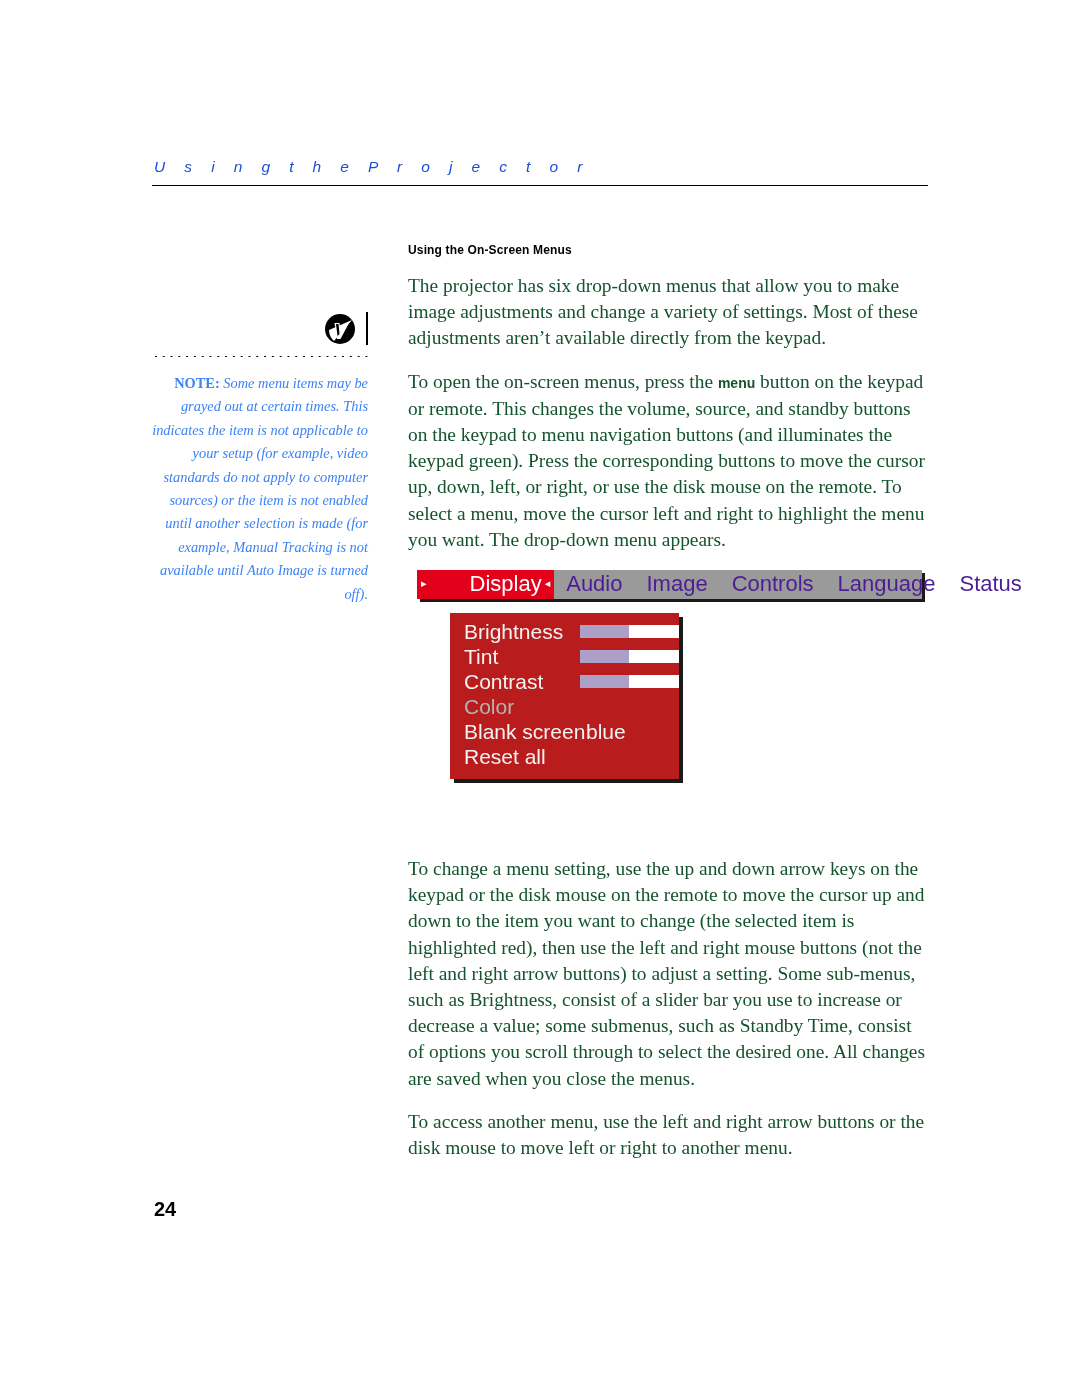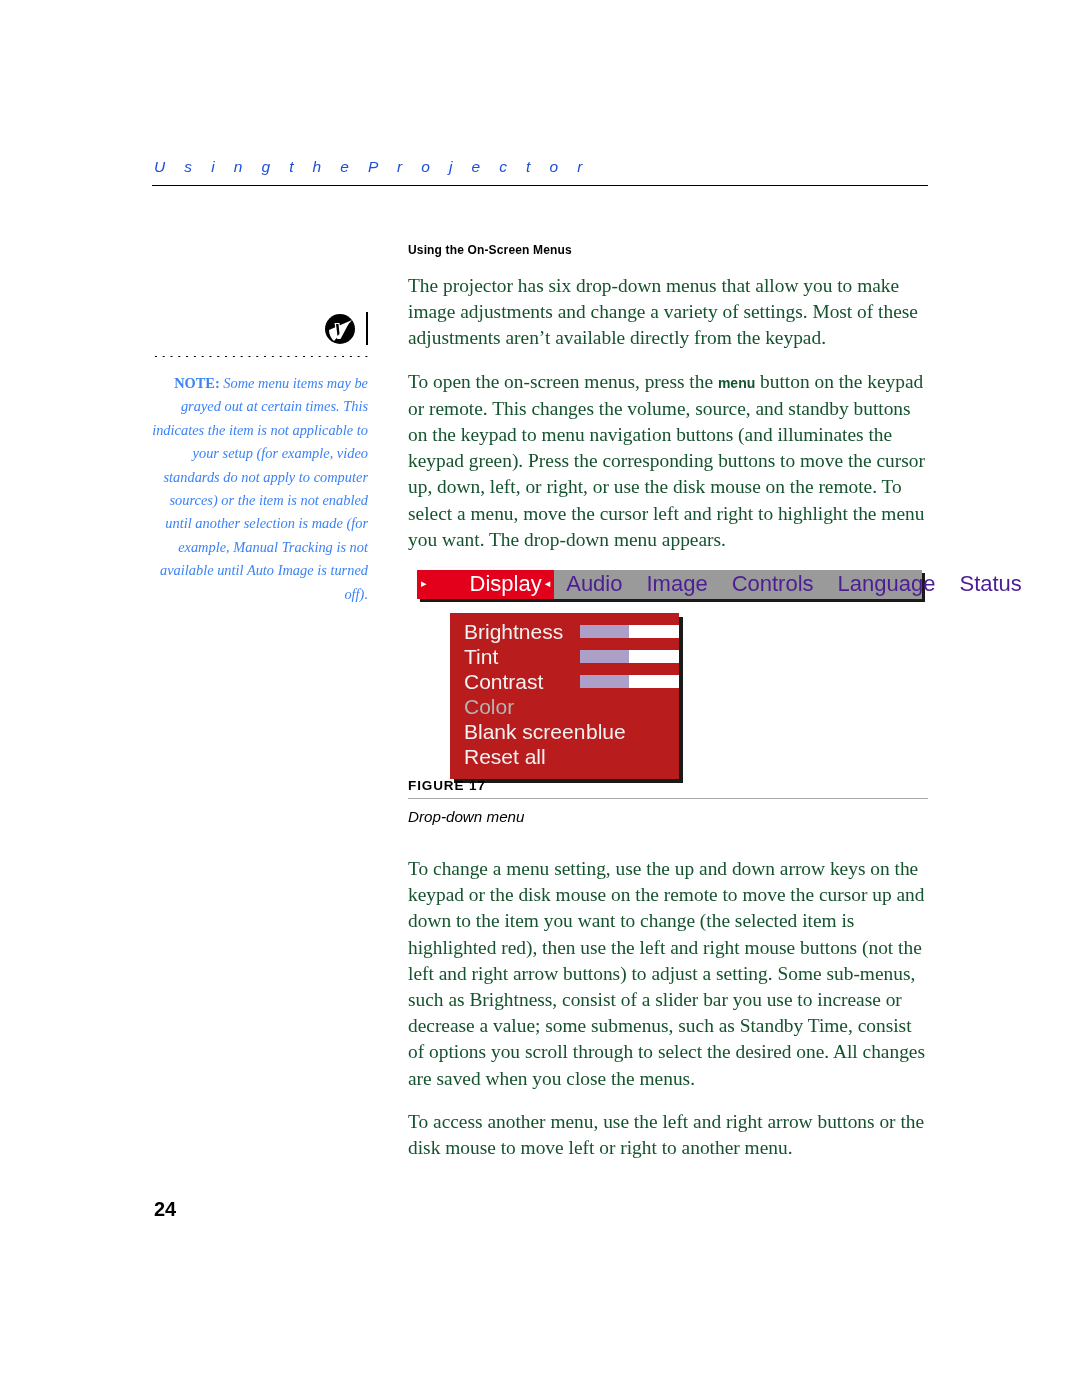--- a/index.html
+++ b/index.html
@@ -337,25 +337,20 @@
           <span class="row-value">blue</span>
         </div>
 
         <div class="osd-row">
           <span class="row-label">Reset all</span>
         </div>
 
       </div>
     </div>
 
-    <div id="fig-caption">
-      <div class="fig-label">FIGURE 17</div>
-      <div class="fig-rule"></div>
-      <div class="fig-desc">Drop-down menu</div>
-    </div>
 
   </div>
 
   <p class="body-par" style="margin-top:86px;">To change a menu setting, use the up and down arrow keys on the keypad or the disk mouse on the remote to move the cursor up and down to the item you want to change (the selected item is highlighted red), then use the left and right mouse buttons (not the left and right arrow buttons) to adjust a setting. Some sub-menus, such as Brightness, consist of a slider bar you use to increase or decrease a value; some submenus, such as Standby Time, consist of options you scroll through to select the desired one. All changes are saved when you close the menus.</p>
 
   <p class="body-par">To access another menu, use the left and right arrow buttons or the disk mouse to move left or right to another menu.</p>
 
 </div>
 
 <div id="page-number">24</div>

